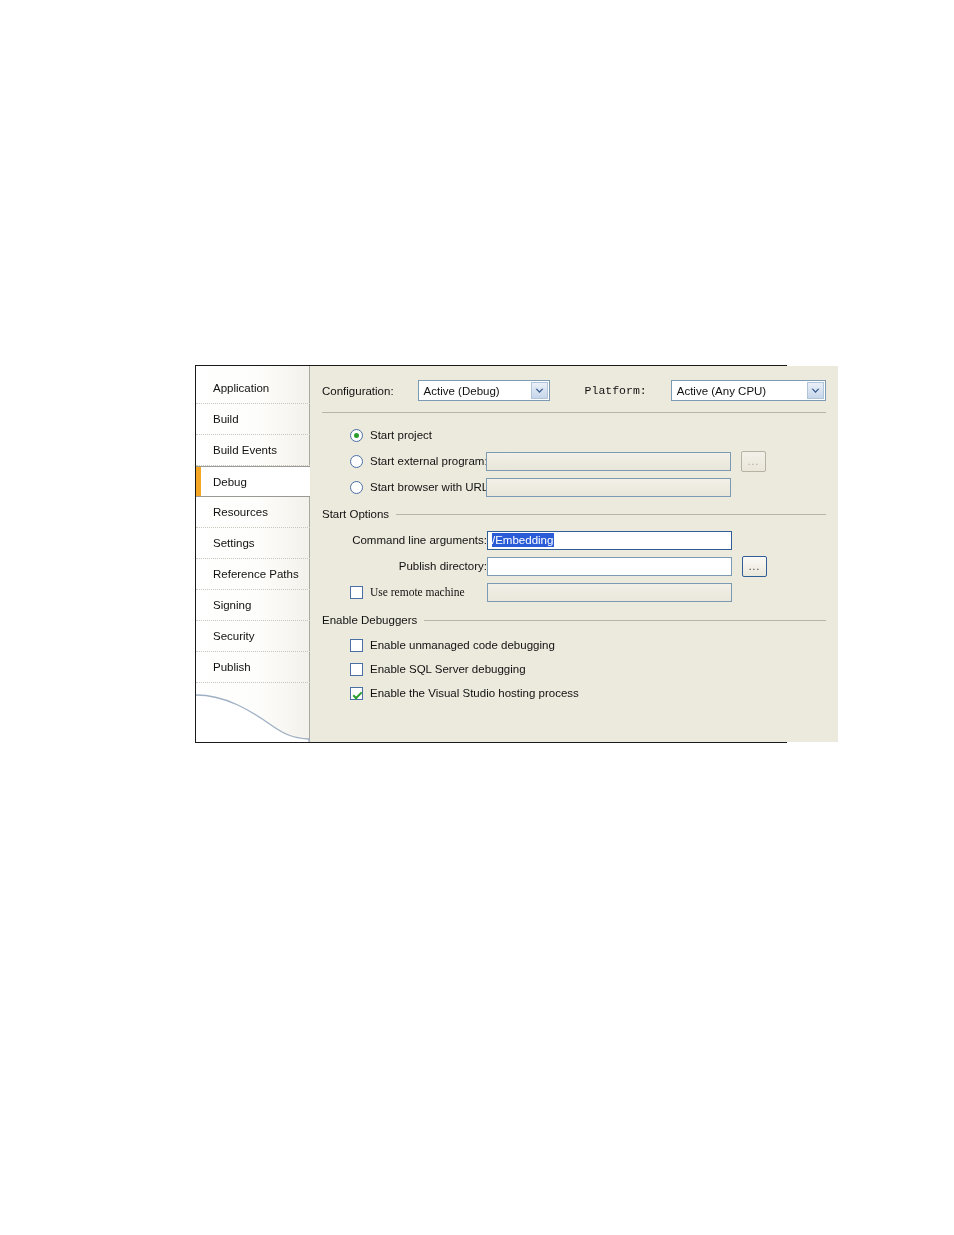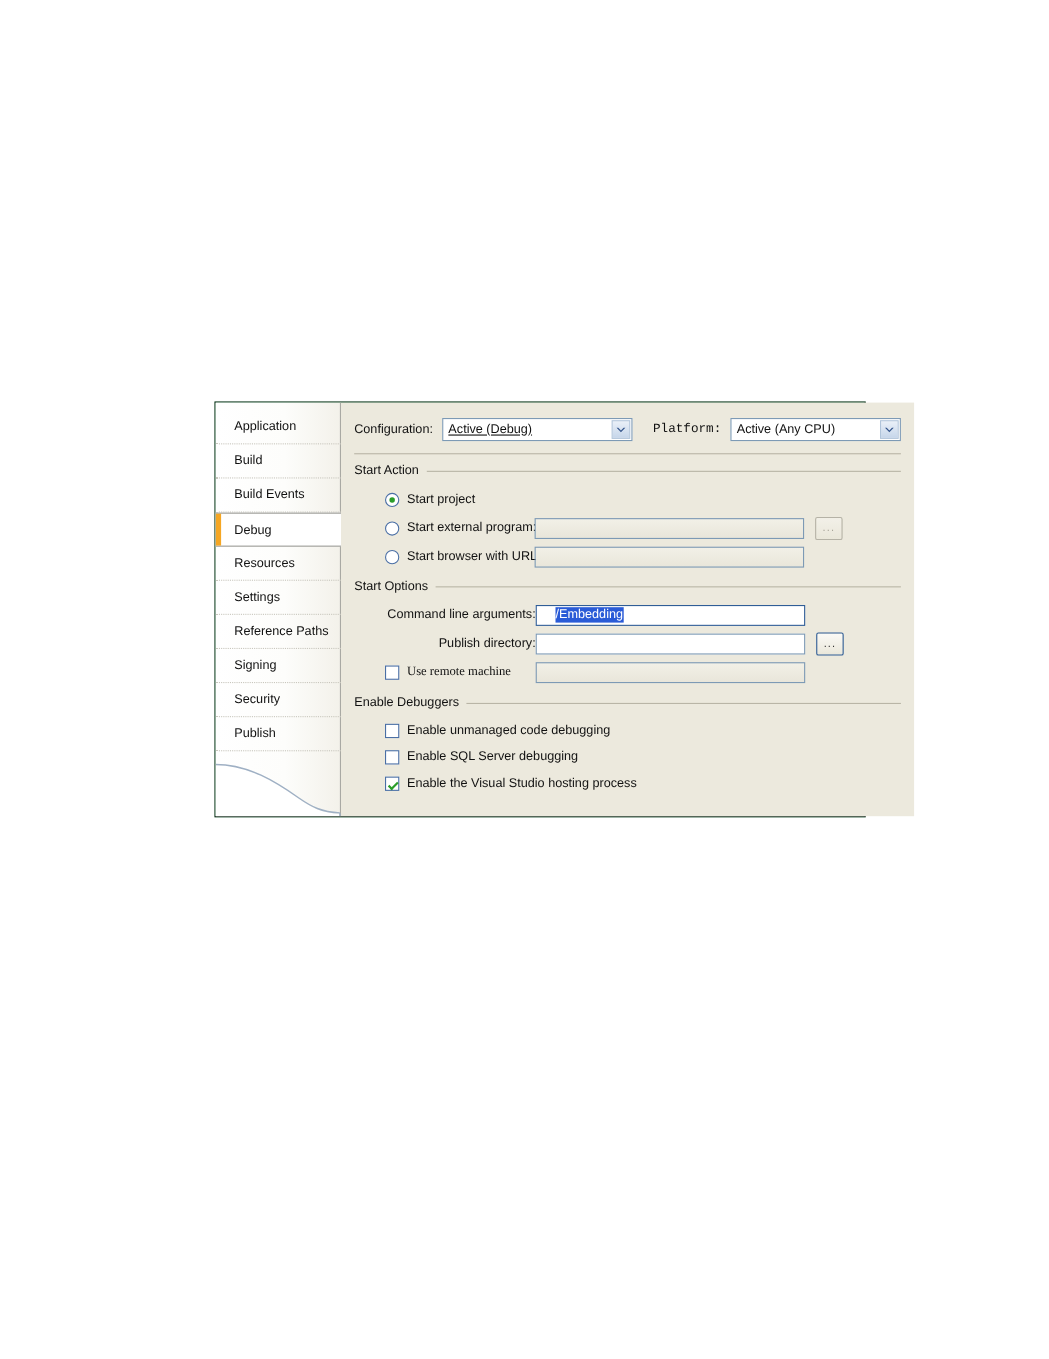--- a/index.html
+++ b/index.html
@@ -20,21 +20,21 @@
   }
 
   
   .dialog {
     position: absolute;
     left: 195px;
     top: 365px;
     width: 592px;
     height: 378px;
     border: 1px solid #1a1a1a;
-    background: #86efac;
+    background: #0ea5e9;
     box-sizing: border-box;
     display: flex;
     flex-direction: row;
   }
 
   
   .tabstrip {
     position: relative;
     width: 114px;
     flex: 0 0 114px;
@@ -106,21 +106,21 @@
     padding: 14px 12px 10px 12px;
     box-sizing: border-box;
     font-size: 11.5px;
     color: #111111;
   }
 
   
   .config-row {
     display: flex;
     align-items: center;
-    gap: 0;
+    gap: 16px;
     margin-bottom: 11px;
   }
   .field-label {
     font-size: 11.5px;
     color: #111111;
     white-space: nowrap;
   }
   .combo {
     position: relative;
     height: 21px;
@@ -238,21 +238,21 @@
     text-align: right;
   }
 
   .text-field {
     height: 19px;
     border: 1px solid #7d9ab5;
     background: #ffffff;
     box-sizing: border-box;
     display: flex;
     align-items: center;
-    padding-left: 16px;
+    padding-left: 3px;
     font-size: 11.5px;
     color: #111111;
     overflow: hidden;
   }
   .text-field.disabled {
     background: linear-gradient(to bottom, #f2f0e7 0%, #e9e6da 100%);
   }
   .sel-text {
     background: #2a5bd7;
     color: #ffffff;
@@ -338,21 +338,21 @@
         <path d="M0 13 C 30 13, 55 29, 75 43 C 88 52, 96 56, 113 57" fill="none" stroke="#9fb0c4" stroke-width="1.3"></path>
         <path d="M113 57 L113 60" fill="none" stroke="#9fb0c4" stroke-width="1.3"></path>
       </svg>
     </div>
 
     <div class="content">
 
       <div class="config-row">
         <span class="field-label" style="margin-right:8px;">Configuration:</span>
 
-        <div class="combo" style="width:173px;text-decoration:underline;">
+        <div class="combo" style="width:132px;">
           <span class="combo-value">Active (Debug)</span>
           <span class="combo-arrow">
             <svg width="9" height="6" viewBox="0 0 9 6">
               <path d="M0.5 0.8 L4.5 5 L8.5 0.8 L6.9 0.8 L4.5 3.3 L2.1 0.8 Z" fill="#35568c"></path>
             </svg>
           </span>
         </div>
 
         <span class="field-label" style="margin-left:19px; margin-right:8px;font-family:Liberation Mono, monospace;">Platform:</span>
 
@@ -361,24 +361,20 @@
           <span class="combo-arrow">
             <svg width="9" height="6" viewBox="0 0 9 6">
               <path d="M0.5 0.8 L4.5 5 L8.5 0.8 L6.9 0.8 L4.5 3.3 L2.1 0.8 Z" fill="#35568c"></path>
             </svg>
           </span>
         </div>
       </div>
 
       <div class="top-sep"></div>
 
-      <div class="group-head">
-        <span class="group-title">Start Action</span>
-        <span class="group-rule"></span>
-      </div>
 
       <div class="opt-row">
         <span class="radio checked"></span>
         <span class="opt-label">Start project</span>
       </div>
 
       <div class="opt-row">
         <span class="radio"></span>
         <span class="opt-label" style="width:110px;">Start external program:</span>
         <span class="text-field disabled" style="width:245px; margin-left:6px;"></span>

